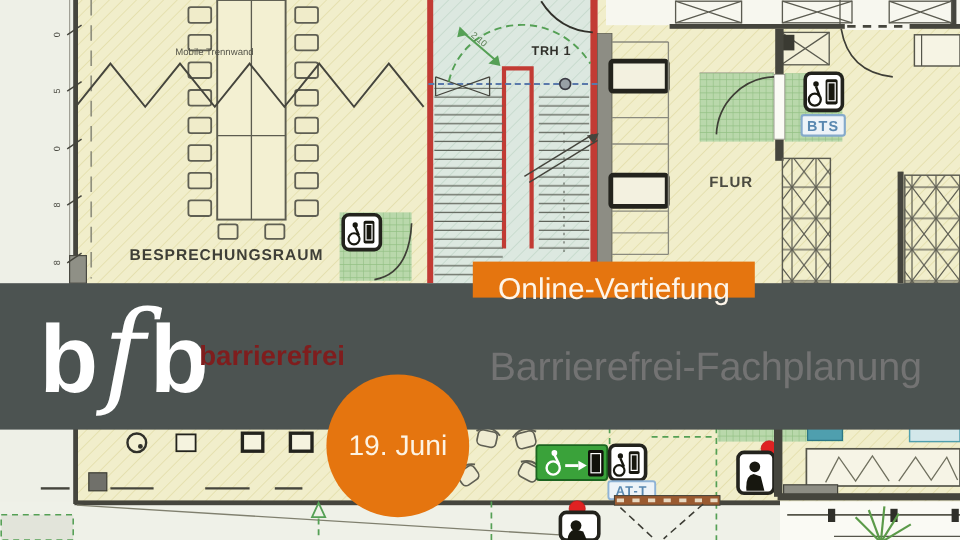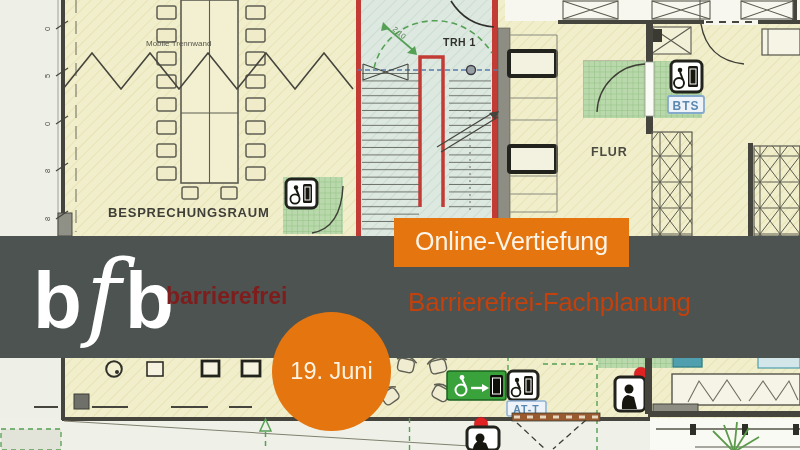--- a/index.html
+++ b/index.html
@@ -16,24 +16,24 @@
   .door-dark{fill:#17170f;}
   .dim{font-size:7.5px;fill:#4a4a42;}
   .plan-small{font-size:8px;fill:#55554a;}
   .plan-room{font-size:13px;font-weight:700;fill:#3f3f37;letter-spacing:0.8px;}
   .plan-mid{font-size:10.5px;font-weight:700;fill:#30302a;letter-spacing:0.5px;}
   .plan-flur{font-size:12.5px;font-weight:700;fill:#4a4a40;letter-spacing:0.8px;}
   .bluetext{font-weight:700;fill:var(--label-blue);letter-spacing:1px;}
   .chair-u{fill:#f0ecca;stroke:#5f5f53;stroke-width:1.5px;}
   .band{position:absolute;left:0;top:236px;width:800px;height:122px;
         background:var(--band-gray);z-index:2;}
-  .badge{position:absolute;left:394px;top:218px;height:49px;line-height:47px;
+  .badge{position:absolute;left:394px;top:218px;height:30px;line-height:47px;
          padding:0 21px;background:var(--accent-orange);color:#fdf5e9;
          font-size:25px;z-index:3;}
-  .title{position:absolute;left:408px;top:287px;color:#c2410c;font-size:26px;
+  .title{position:absolute;left:408px;top:287px;color:#737373;font-size:33px;
          letter-spacing:-0.2px;z-index:3;white-space:nowrap;}
   .logo{position:absolute;left:33px;top:248px;z-index:3;color:#ffffff;
         display:flex;align-items:baseline;line-height:1;}
   .logo .b{font-size:80px;font-weight:700;}
   .logo .f{font-size:95px;font-style:italic;font-weight:400;
            font-family:"DejaVu Serif",serif;margin:0 4px;}
   .tagline{position:absolute;left:166px;top:284px;z-index:3;color:#7f1d1d;
            font-size:23px;font-weight:700;line-height:25px;}
   .date-circle{position:absolute;left:272px;top:312px;width:119px;height:119px;
            border-radius:50%;background:var(--accent-orange);z-index:3;

